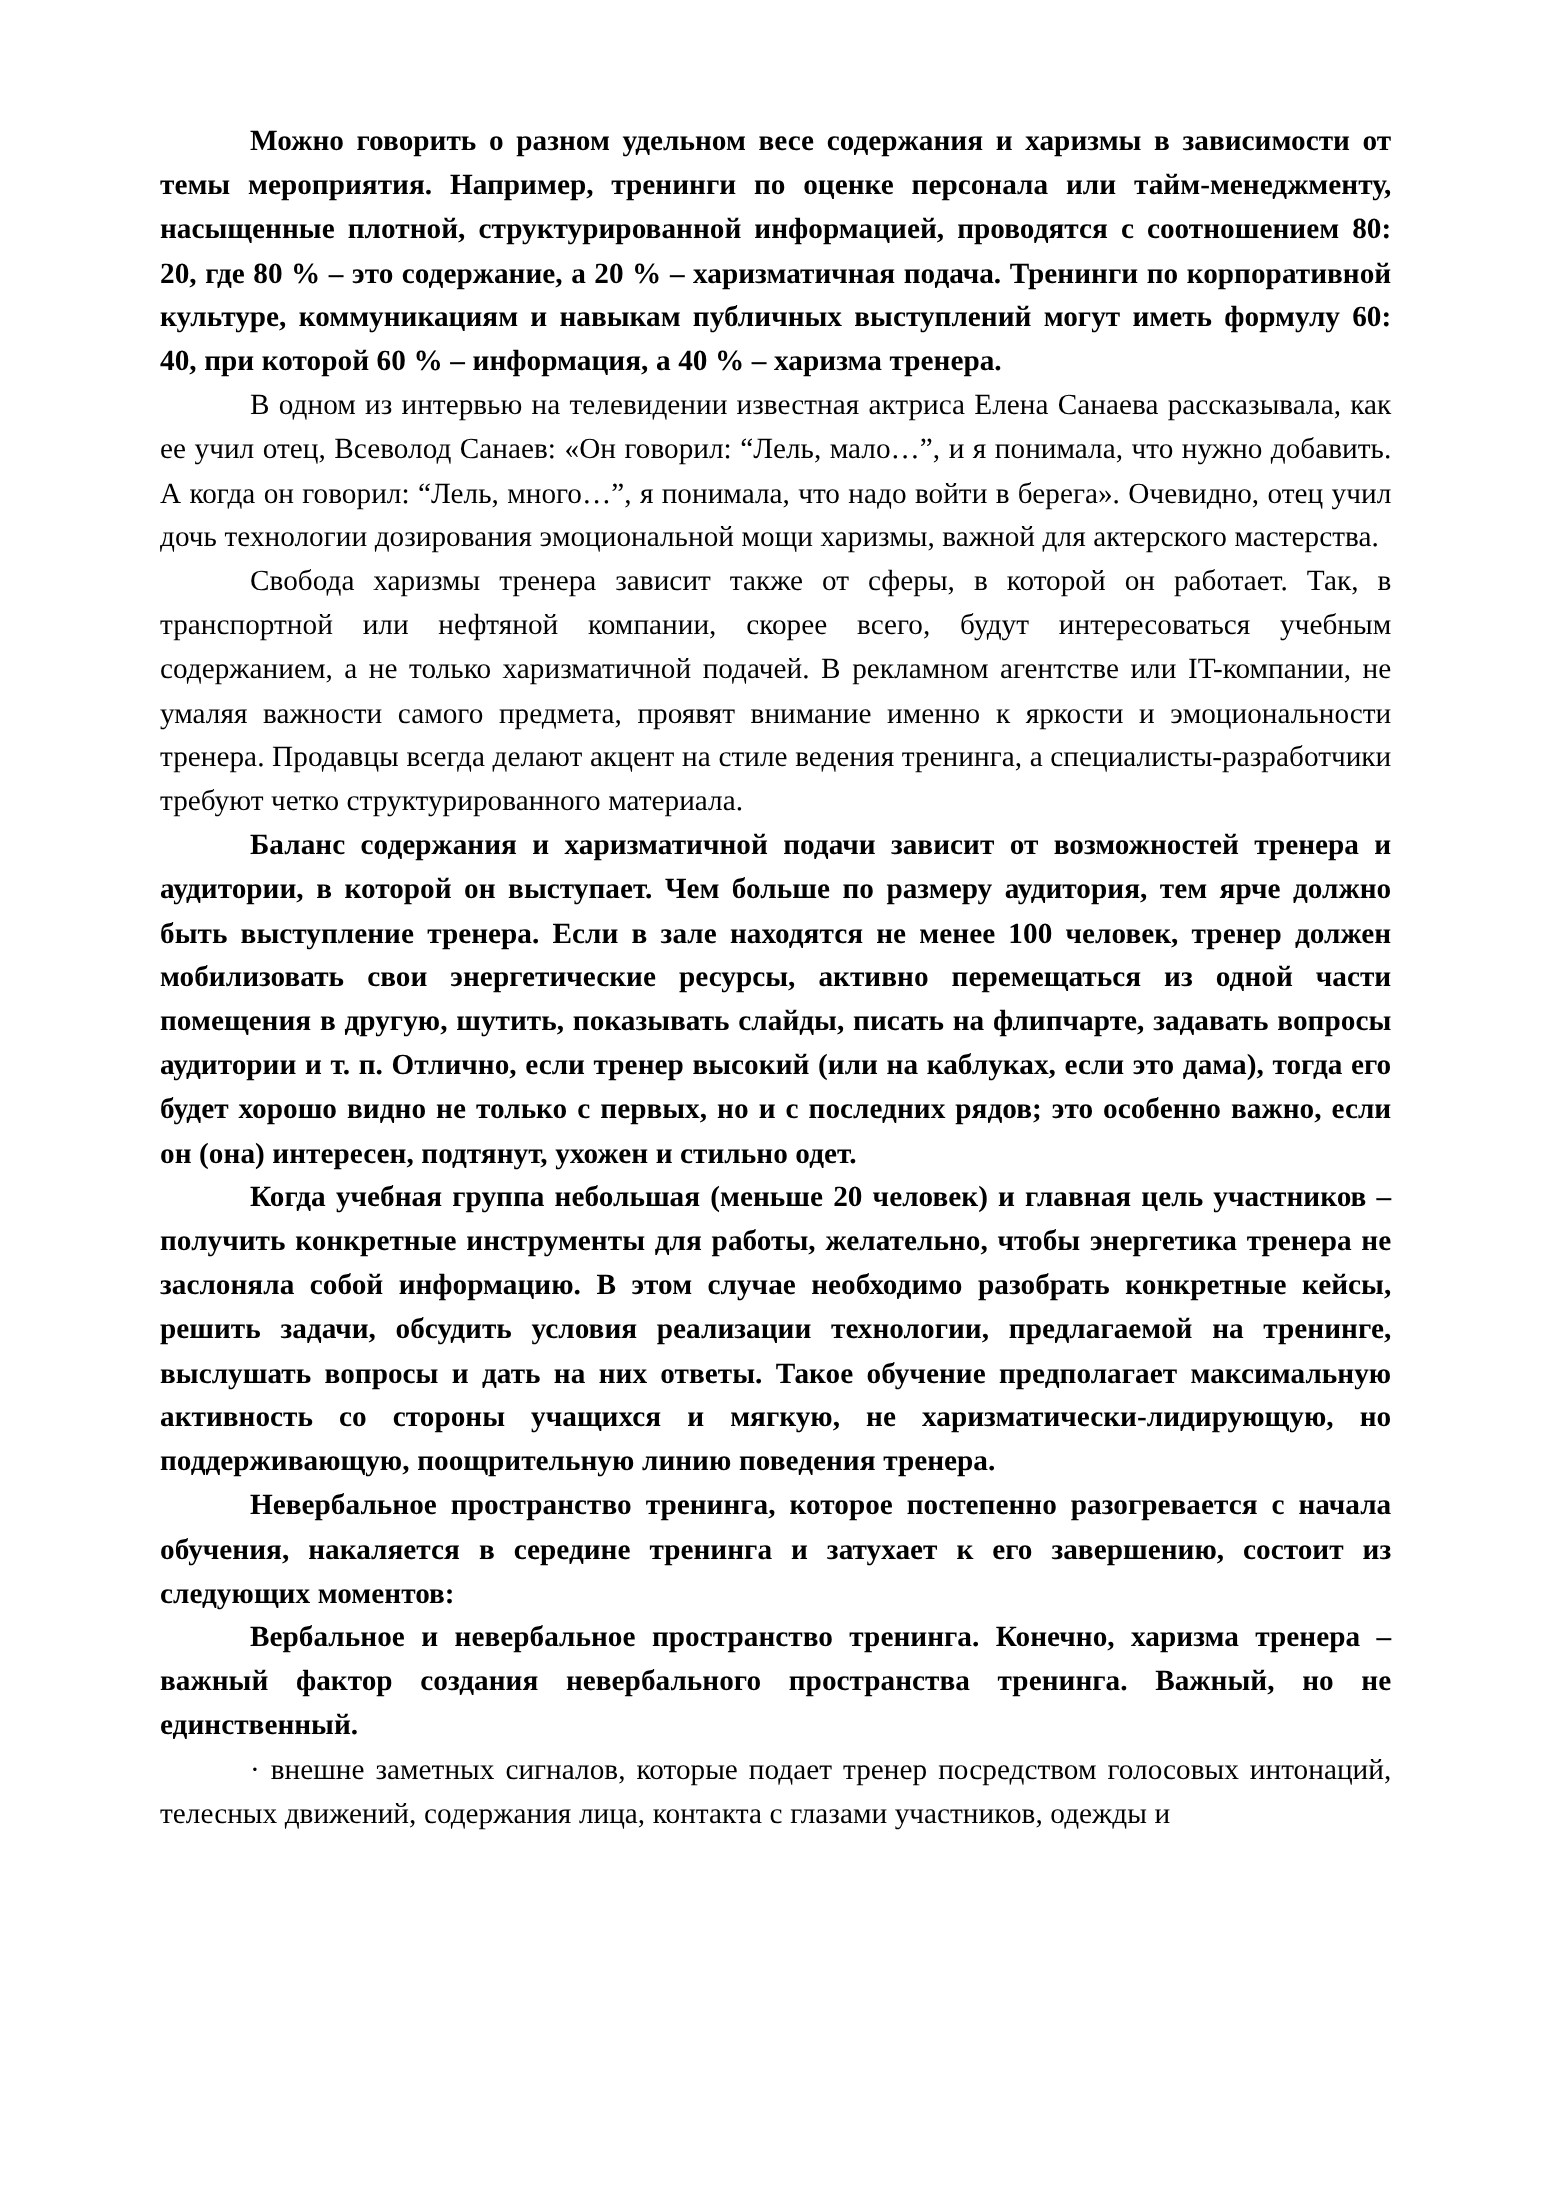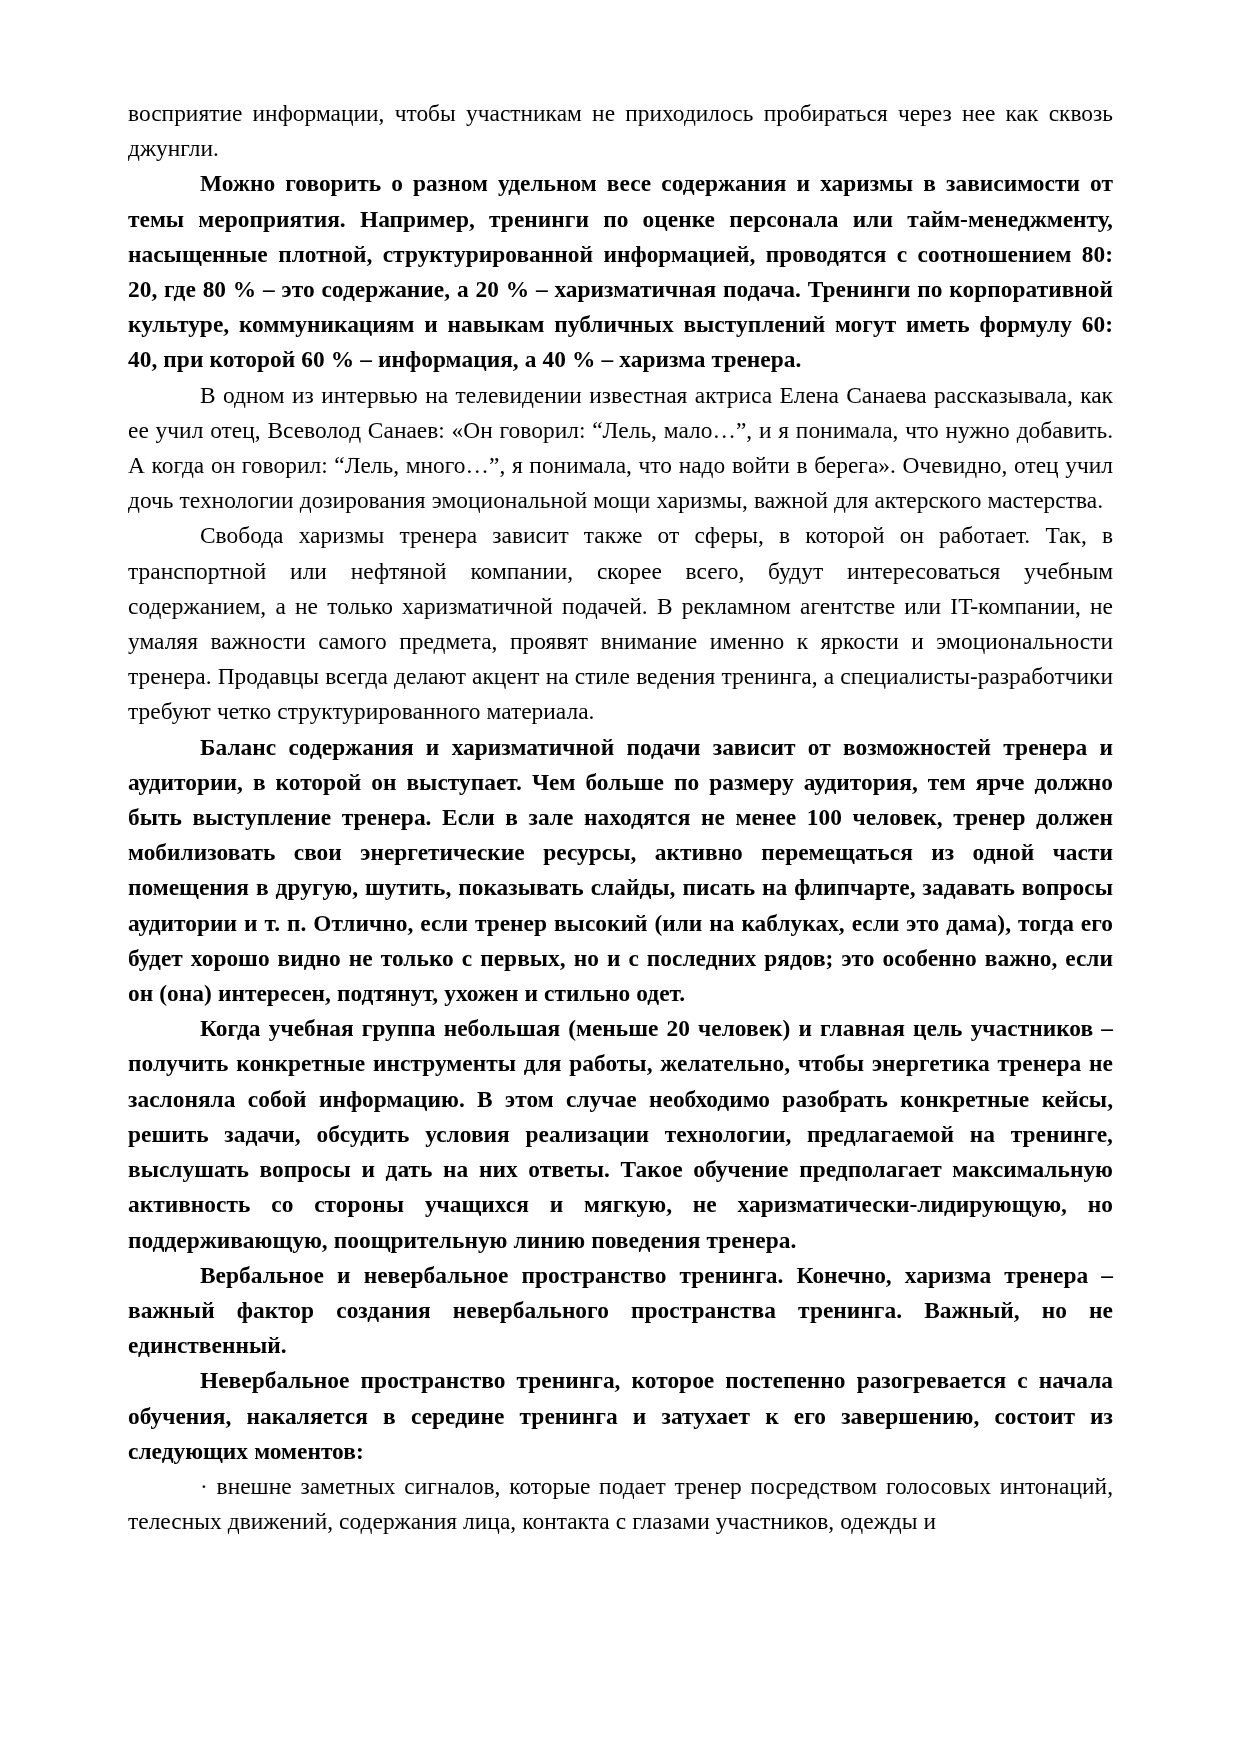--- a/index.html
+++ b/index.html
@@ -44,32 +44,31 @@
   .gap-sm { margin-top: 35px; font-weight: bold; }
   .gap-md { margin-top: 70px; }
   .gap-xl { margin-top: 86px; }
 </style>
 </head>
 <body>
 
 <div class="page">
   <div class="text-column">
 
-    <p class="para">восприятие информации, чтобы участникам не приходилось пробираться через нее как сквозь джунгли.</p>
 
     <p class="para indent gap-sm">Можно говорить о разном удельном весе содержания и харизмы в зависимости от темы мероприятия. Например, тренинги по оценке персонала или тайм-менеджменту, насыщенные плотной, структурированной информацией, проводятся с соотношением 80: 20, где 80 % – это содержание, а 20 % – харизматичная подача. Тренинги по корпоративной культуре, коммуникациям и навыкам публичных выступлений могут иметь формулу 60: 40, при которой 60 % – информация, а 40 % – харизма тренера.</p>
 
     <p class="para indent gap-xl">В одном из интервью на телевидении известная актриса Елена Санаева рассказывала, как ее учил отец, Всеволод Санаев: «Он говорил: “Лель, мало…”, и я понимала, что нужно добавить. А когда он говорил: “Лель, много…”, я понимала, что надо войти в берега». Очевидно, отец учил дочь технологии дозирования эмоциональной мощи харизмы, важной для актерского мастерства.</p>
 
     <p class="para indent gap-xl">Свобода харизмы тренера зависит также от сферы, в которой он работает. Так, в транспортной или нефтяной компании, скорее всего, будут интересоваться учебным содержанием, а не только харизматичной подачей. В рекламном агентстве или IT-компании, не умаляя важности самого предмета, проявят внимание именно к яркости и эмоциональности тренера. Продавцы всегда делают акцент на стиле ведения тренинга, а специалисты-разработчики требуют четко структурированного материала.</p>
 
     <p class="para indent gap-sm">Баланс содержания и харизматичной подачи зависит от возможностей тренера и аудитории, в которой он выступает. Чем больше по размеру аудитория, тем ярче должно быть выступление тренера. Если в зале находятся не менее 100 человек, тренер должен мобилизовать свои энергетические ресурсы, активно перемещаться из одной части помещения в другую, шутить, показывать слайды, писать на флипчарте, задавать вопросы аудитории и т. п. Отлично, если тренер высокий (или на каблуках, если это дама), тогда его будет хорошо видно не только с первых, но и с последних рядов; это особенно важно, если он (она) интересен, подтянут, ухожен и стильно одет.</p>
 
     <p class="para indent gap-sm">Когда учебная группа небольшая (меньше 20 человек) и главная цель участников – получить конкретные инструменты для работы, желательно, чтобы энергетика тренера не заслоняла собой информацию. В этом случае необходимо разобрать конкретные кейсы, решить задачи, обсудить условия реализации технологии, предлагаемой на тренинге, выслушать вопросы и дать на них ответы. Такое обучение предполагает максимальную активность со стороны учащихся и мягкую, не харизматически-лидирующую, но поддерживающую, поощрительную линию поведения тренера.</p>
 
+    <p class="para indent gap-sm">Невербальное пространство тренинга, которое постепенно разогревается с начала обучения, накаляется в середине тренинга и затухает к его завершению, состоит из следующих моментов:</p>
+
     <p class="para indent gap-sm">Вербальное и невербальное пространство тренинга. Конечно, харизма тренера – важный фактор создания невербального пространства тренинга. Важный, но не единственный.</p>
-
-    <p class="para indent gap-sm">Невербальное пространство тренинга, которое постепенно разогревается с начала обучения, накаляется в середине тренинга и затухает к его завершению, состоит из следующих моментов:</p>
 
     <p class="para indent gap-md">· внешне заметных сигналов, которые подает тренер посредством голосовых интонаций, телесных движений, содержания лица, контакта с глазами участников, одежды и</p>
 
   </div>
 </div>
 
 </body></html>

